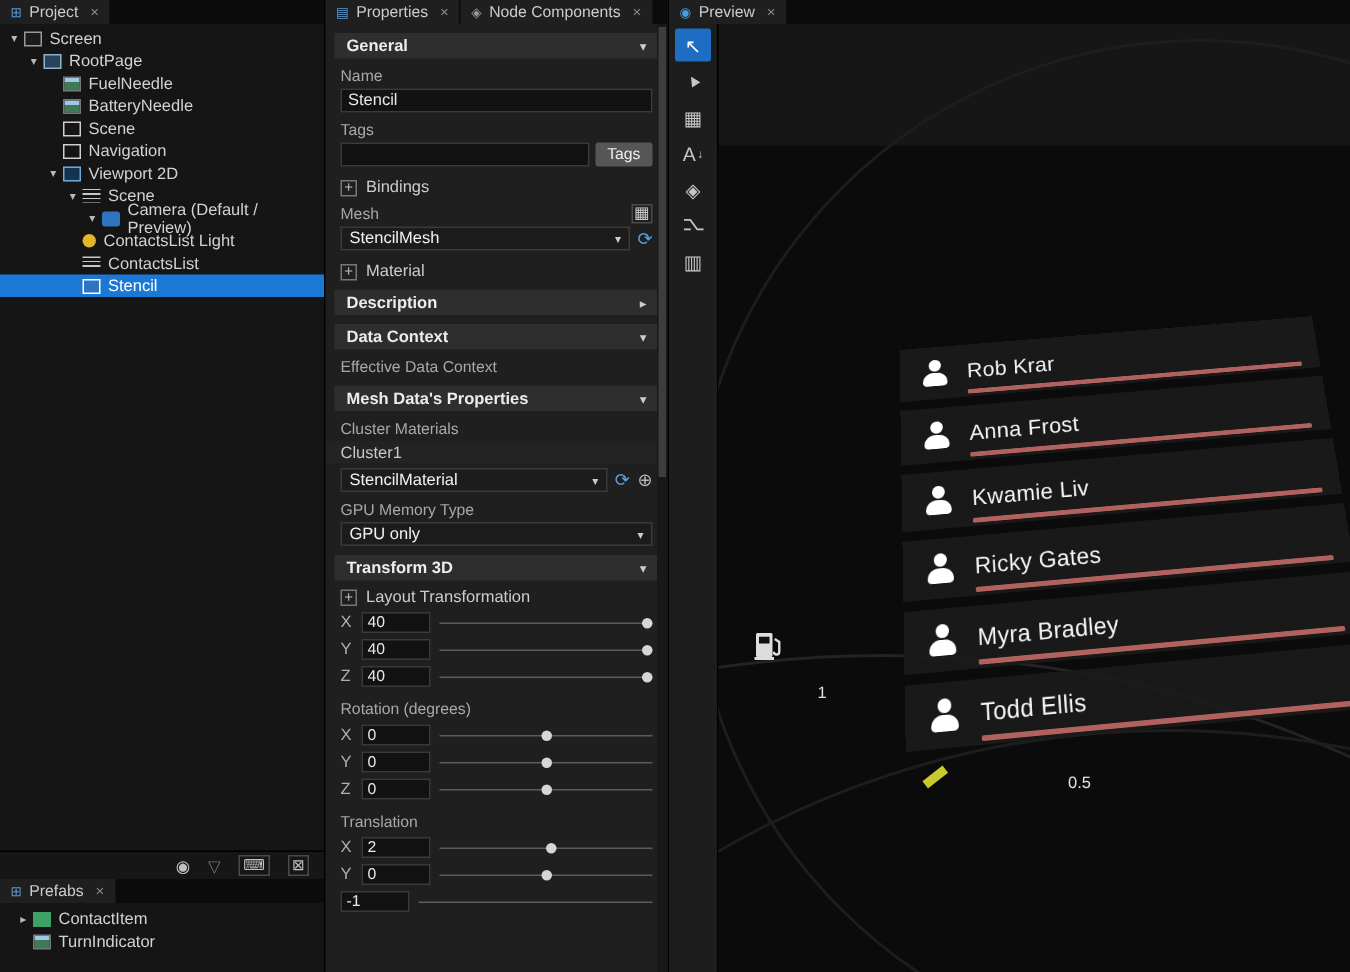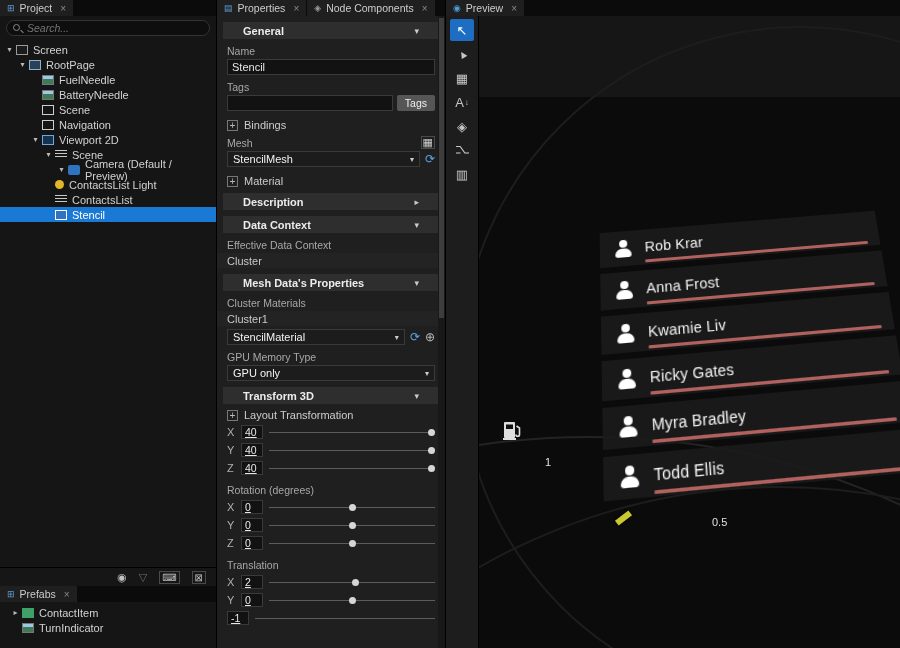--- a/index.html
+++ b/index.html
@@ -50,21 +50,21 @@
   .pf-dim { color:#6f6f6f; }
   .boxed { border:1px solid #4a4a4a; padding:0 2px; font-size:10px; }
 
   .prefab-list { height:46px; flex:none; background:#151515; padding:3px 0 0 6px; }
 
   
   #mid-col { width:229px; flex:none; background:#1f1f1f; border-right:1px solid #000;
              display:flex; flex-direction:column; position:relative; }
   .props { flex:1; overflow:hidden; }
   .sec { background:#2e2e2e; margin:6px 6px 0; height:17px; display:flex; align-items:center;
-         padding:0 20px; font-weight:bold; color:#ececec; }
+         padding:0 8px; font-weight:bold; color:#ececec; }
   .sec .chev { margin-left:auto; color:#cccccc; font-size:9px; font-weight:normal; }
   .lbl { color:#a8a8a8; margin:6px 10px 2px; font-size:10.5px; }
   .field { margin:1px 10px; }
   input.txt { width:100%; height:16px; background:#121212; border:1px solid #3a3a3a;
       color:#e6e6e6; padding:0 4px; font-family:"Liberation Sans", sans-serif; font-size:11px; }
   .tagsrow { display:flex; gap:4px; margin:1px 10px; }
   .tagsrow input { flex:1; }
   .tagbtn { height:16px; background:#565656; border:none; border-radius:2px; color:#eee;
       font-size:10.5px; padding:0 8px; font-family:"Liberation Sans", sans-serif; }
   .plus-row { display:flex; align-items:center; margin:8px 10px 2px; color:#cccccc; }
@@ -77,22 +77,22 @@
         height:16px; padding:0 5px; color:#f2f2f2; }
   .dd .caret { margin-left:auto; font-size:8px; color:#cccccc; }
   .reset { color:#5aa0e0; font-size:12px; flex:none; }
   .target { color:#b8b8b8; font-size:12px; flex:none; }
   .valrow { background:#232323; padding:2px 10px; color:#c8c8c8; height:15px; margin-top:1px; }
   .scalehdr { display:flex; justify-content:space-between; align-items:center; margin:7px 10px 2px; }
   .scalehdr .left { color:#a8a8a8; font-size:10.5px; }
   .uniform { color:#dddddd; font-size:10.5px; display:flex; gap:4px; align-items:center; }
   .axrow { display:flex; align-items:center; height:15px; margin:3px 10px; gap:6px; }
   .axl { width:8px; color:#b0b0b0; flex:none; }
-  input.num { width:22px; height:14px; background:#121212; border:1px solid #3a3a3a;
-      color:#e8e8e8; padding:0 3px; font-family:"Liberation Sans", sans-serif; font-size:10.5px; flex:none;text-decoration:underline; }
+  input.num { width:46px; height:14px; background:#121212; border:1px solid #3a3a3a;
+      color:#e8e8e8; padding:0 3px; font-family:"Liberation Sans", sans-serif; font-size:10.5px; flex:none; }
   .slider { flex:1; position:relative; height:14px; }
   .slider::before { content:""; position:absolute; left:0; right:0; top:7px; height:1px; background:#5c5c5c; }
   .knob { position:absolute; top:4px; width:7px; height:7px; border-radius:50%; background:#d6d6d6; }
   .vscroll { position:absolute; right:0; top:16px; bottom:0; width:7px; background:#181818; }
   .vscroll .thumb { position:absolute; top:2px; left:1px; width:5px; height:300px; background:#3d3d3d; }
 
   
   #right-col { flex:1; display:flex; flex-direction:column; background:#0b0b0b; }
   .right-body { flex:1; display:flex; }
   .vtoolbar { width:33px; flex:none; background:#1d1d1d; border-right:1px solid #000;
@@ -139,24 +139,20 @@
 
   <div id="left-col">
     <div class="tabbar">
       <div class="tab">
         <span class="ticon" style="color:#5b9bd5">⊞</span>
         <span>Project</span>
         <span class="close">×</span>
       </div>
     </div>
 
-    <div class="searchwrap">
-      <span class="mag"></span>
-      <input placeholder="Search..." style="">
-    </div>
 
     <div class="tree">
       <div class="trow">
         <span class="exp-slot">▾</span>
         <span class="ic ic-screen"></span>
         <span>Screen</span>
       </div>
       <div class="trow">
         <span class="ind d1"></span>
         <span class="exp-slot">▾</span>
@@ -299,21 +295,20 @@
       <div class="sec">
         <span>Description</span>
         <span class="chev">▸</span>
       </div>
 
       <div class="sec">
         <span>Data Context</span>
         <span class="chev">▾</span>
       </div>
       <div class="lbl">Effective Data Context</div>
-      <div class="valrow">Cluster</div>
 
       <div class="sec">
         <span>Mesh Data's Properties</span>
         <span class="chev">▾</span>
       </div>
       <div class="lbl">Cluster Materials</div>
       <div class="valrow">Cluster1</div>
       <div class="ddrow" style="margin-top:3px">
         <div class="dd">
           <span>StencilMaterial</span>

